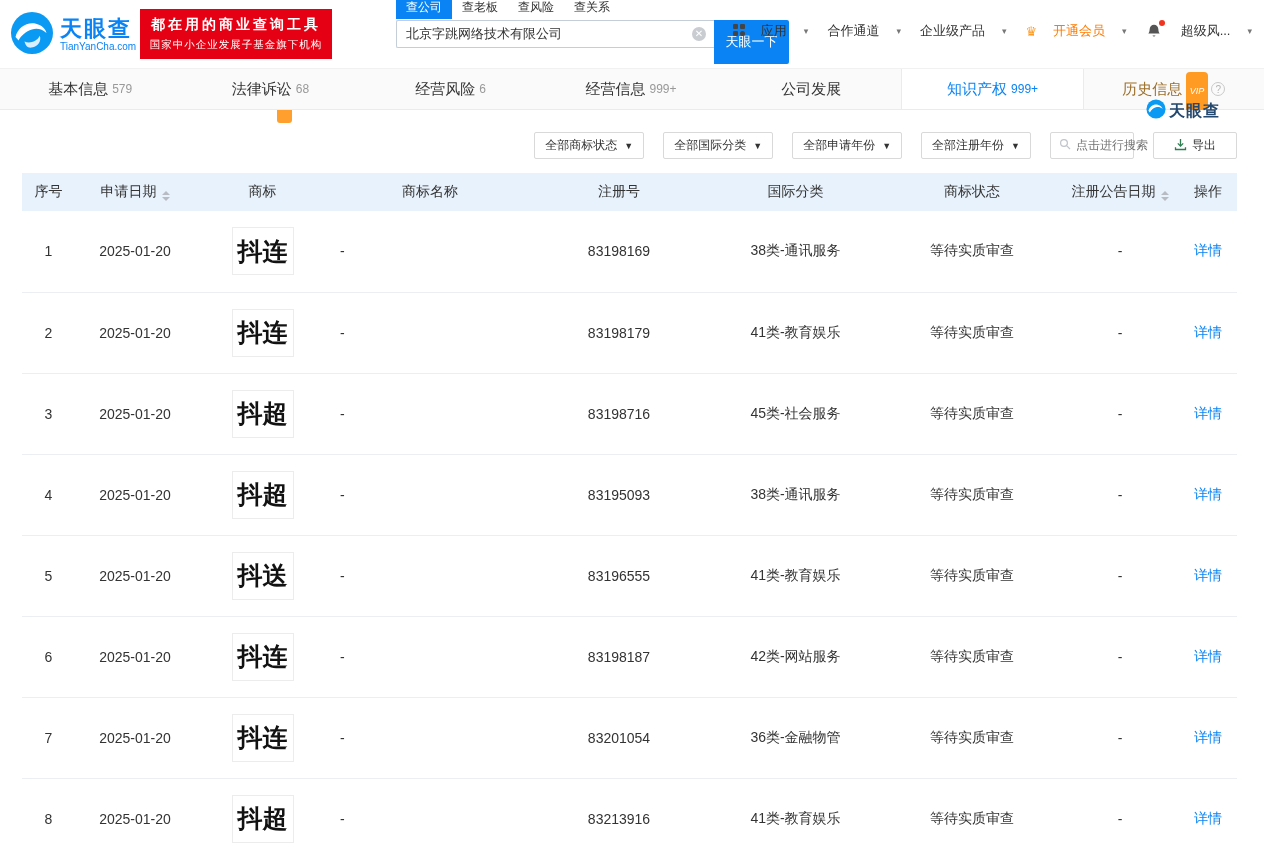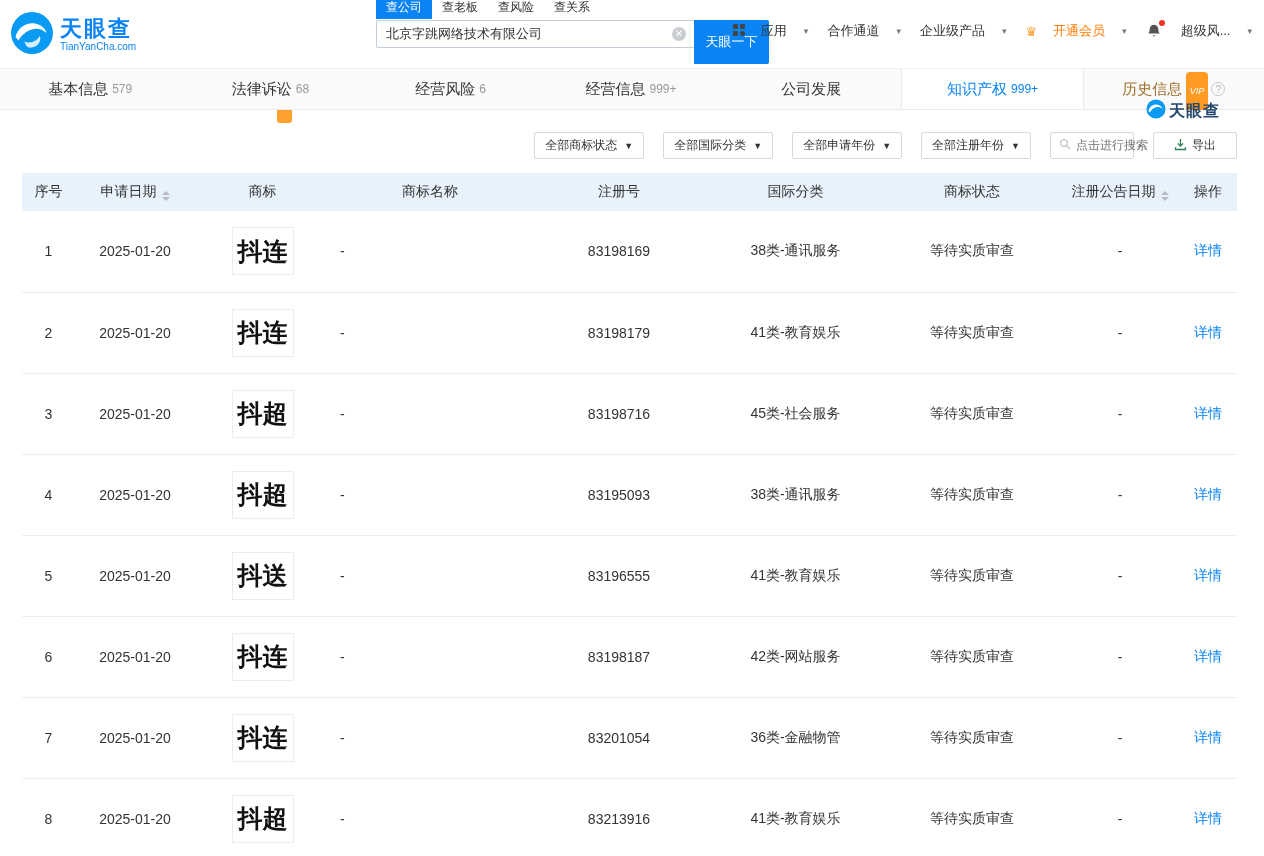--- a/index.html
+++ b/index.html
@@ -9,21 +9,21 @@
   
   .header { position:relative; height:68px; background:#fff; }
   .logo { position:absolute; left:10px; top:11px; display:flex; align-items:center; gap:6px; cursor:pointer; }
   .logo-text .cn { font-size:22px; font-weight:700; color:#0a84f4; letter-spacing:2px; line-height:24px; }
   .logo-text .en { font-size:10px; color:#0a84f4; line-height:12px; }
   .slogan { position:absolute; left:140px; top:9px; width:192px; height:50px; background:#e60013; color:#fff;
     display:flex; flex-direction:column; justify-content:center; align-items:center; }
   .slogan .l1 { font-size:14px; font-weight:700; letter-spacing:3px; }
   .slogan .l2 { font-size:10.5px; margin-top:4px; letter-spacing:1px; }
 
-  .search { position:absolute; left:340px; top:0;padding-left:36px; }
+  .search { position:absolute; left:360px; top:0;padding-left:36px; }
   .search-tabs { display:flex; align-items:flex-end; height:19px; }
   .search-tab { font-size:12px; padding:2px 10px 3px; cursor:pointer; color:#333; }
   .search-tab.active { background:#0a84f4; color:#fff; border-radius:2px 2px 0 0; }
   .search-row { display:flex; margin-top:1px; }
   .search-input-wrap { position:relative; }
   .search-input { width:318px; height:28px; border:1px solid #c4cdd8; border-right:none; padding:0 28px 0 9px;
     font-size:13px; color:#333; outline:none; border-radius:2px 0 0 2px; font-family:inherit; }
   .clear-btn { position:absolute; right:8px; top:7px; width:14px; height:14px; background:#c9ccd1; color:#fff;
     border-radius:50%; font-size:10px; line-height:14px; text-align:center; cursor:pointer; }
   .search-btn { width:75px; height:44px; background:#0a84f4; color:#fff; border:none; font-size:13px;
@@ -93,20 +93,24 @@
         <path d="M5.5 26c2.2-9.5 11.5-15.5 20.5-13.3 6.2 1.5 9.5 5.3 10.5 9.3-4.2-4-9.5-5.2-14.6-3.6C16 20.4 10.8 24.4 8.6 29.6z" fill="#fff"></path>
         <path d="M14.5 30.5c5 2.2 12.3.3 15.3-5.8 1.8 5-1.5 10.8-8.1 11.9-4.2.7-6.1-2.2-7.2-6.1z" fill="#d8efff"></path>
       </svg>
     </span>
     <span class="logo-text">
       <div class="cn">天眼查</div>
       <div class="en">TianYanCha.com</div>
     </span>
   </div>
 
+  <div class="slogan">
+    <div class="l1">都在用的商业查询工具</div>
+    <div class="l2">国家中小企业发展子基金旗下机构</div>
+  </div>
 
   <div class="search">
     <div class="search-tabs">
       <span class="search-tab active">查公司</span>
       <span class="search-tab">查老板</span>
       <span class="search-tab">查风险</span>
       <span class="search-tab">查关系</span>
     </div>
     <div class="search-row">
       <span class="search-input-wrap">

